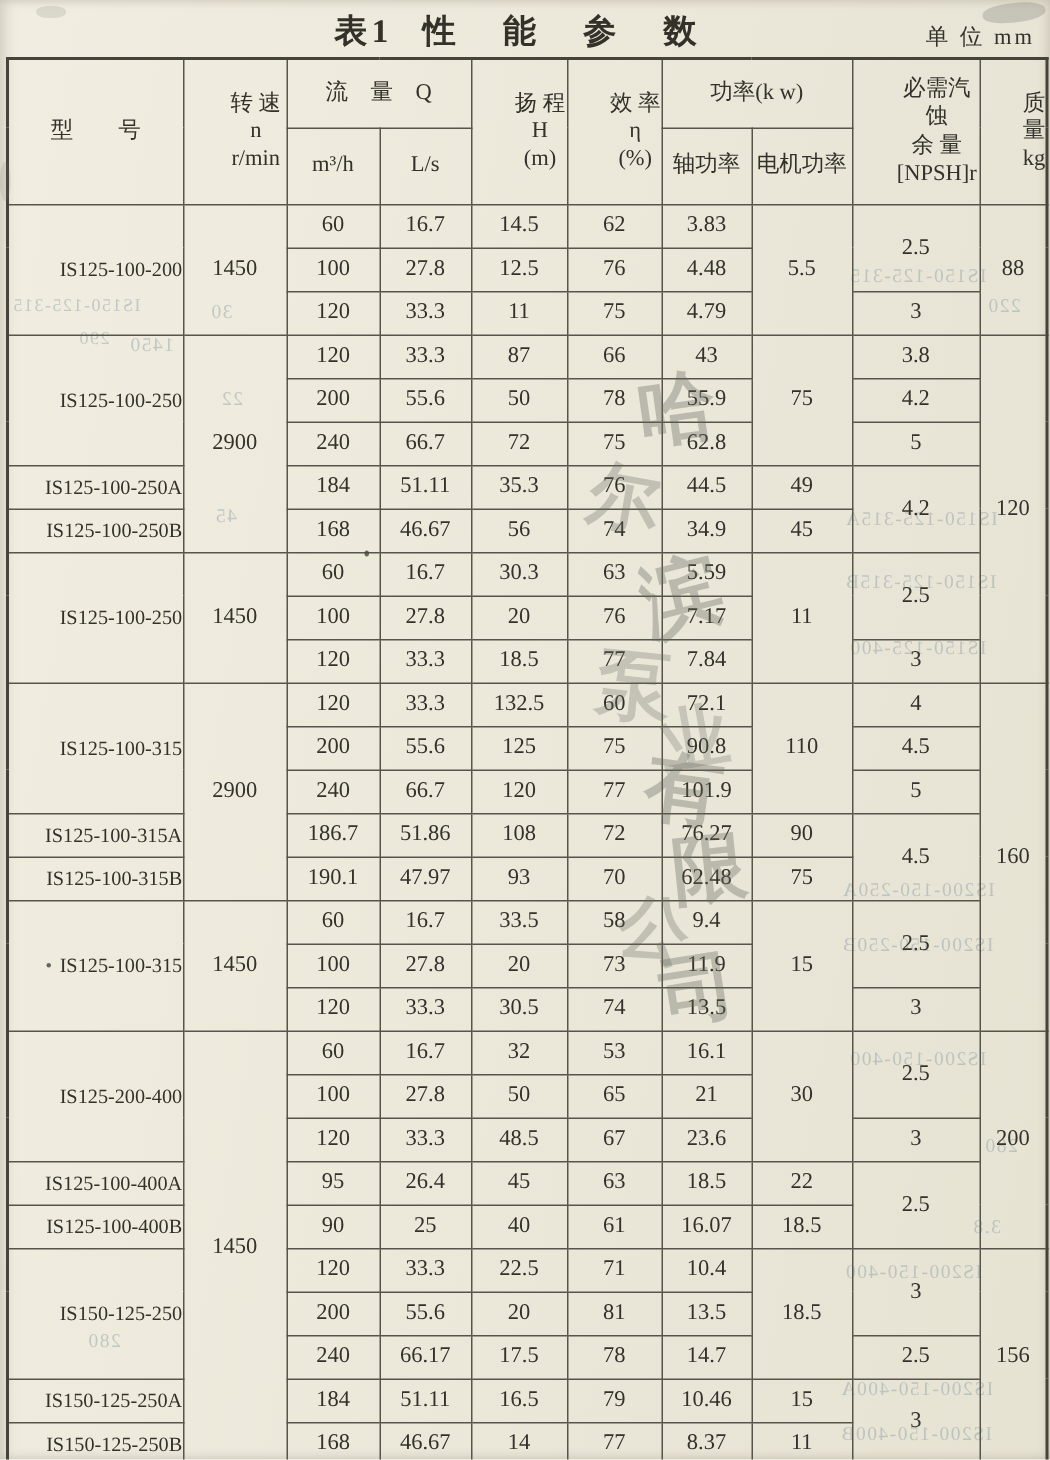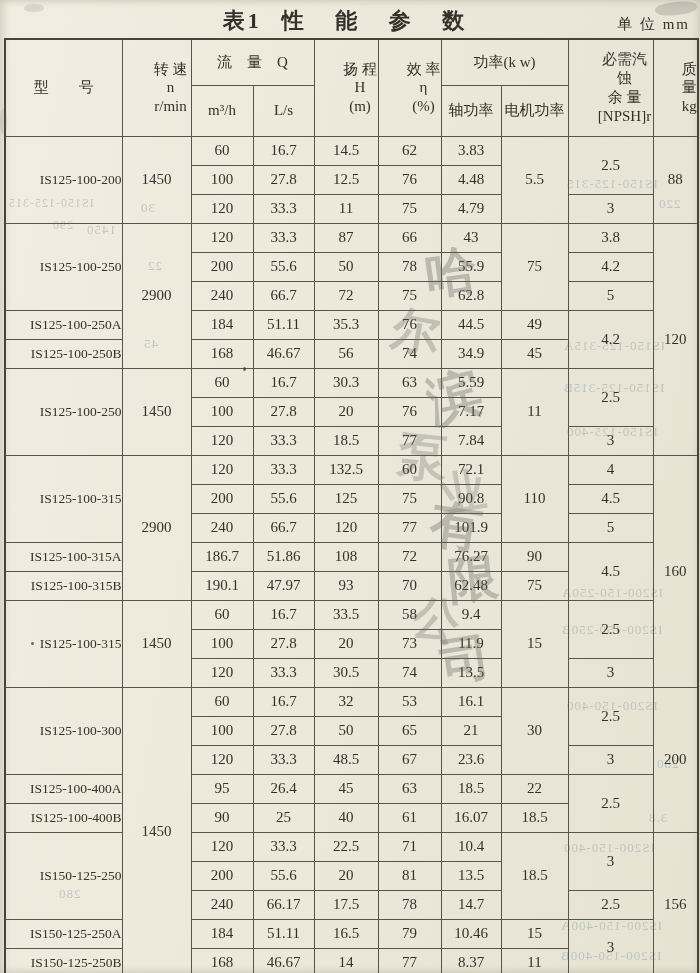--- a/index.html
+++ b/index.html
@@ -302,21 +302,21 @@
     <tr class="r">
       <td>120</td>
       <td>33.3</td>
       <td>30.5</td>
       <td>74</td>
       <td>13.5</td>
       <td>3</td>
     </tr>
 
     <tr class="r">
-      <td class="mo" rowspan="3">IS125-100-300</td>
+      <td class="mo" rowspan="3">IS125-200-400</td>
       <td rowspan="10">1450</td>
       <td>60</td>
       <td>16.7</td>
       <td>32</td>
       <td>53</td>
       <td>16.1</td>
       <td rowspan="3">30</td>
       <td rowspan="2">2.5</td>
       <td rowspan="5">200</td>
     </tr>

